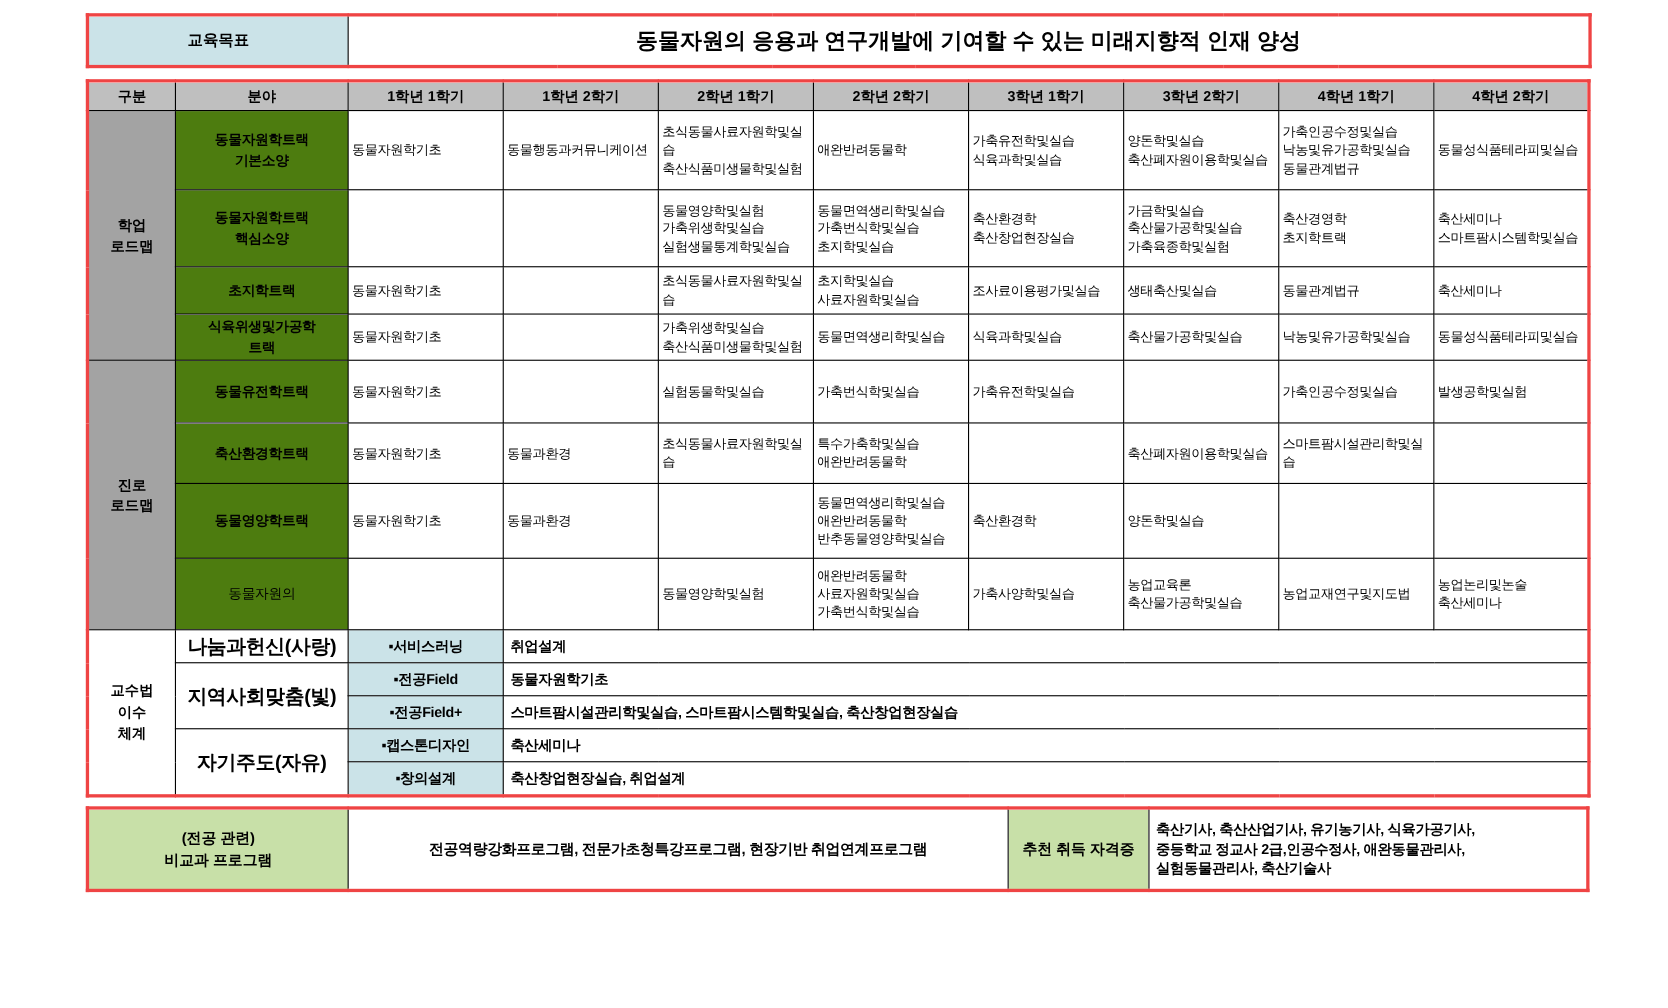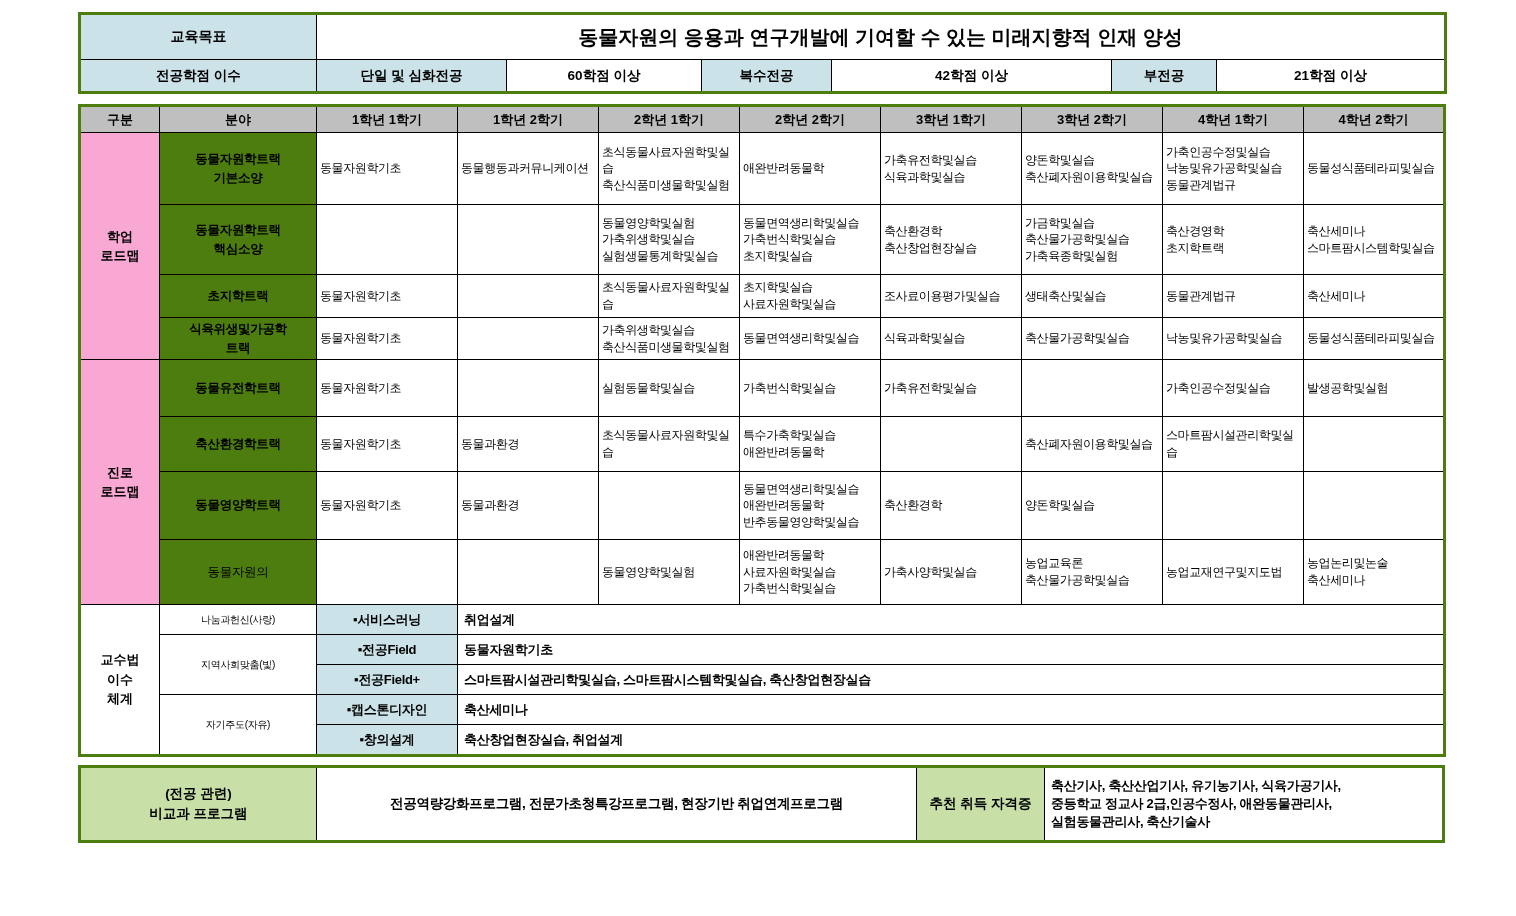--- a/index.html
+++ b/index.html
@@ -1,43 +1,43 @@
 <!DOCTYPE html>
 <html><head>
 <meta charset="utf-8">
 <style>
   html,body{margin:0;padding:0;background:#fff;}
   body{width:1516px;height:916px;overflow:hidden;font-family:"Liberation Sans","DejaVu Sans",sans-serif;color:#000;}
   .page{padding:12px 0 0 78px;}
   h1.title{font-size:21px;font-weight:bold;margin:4px 0 16px 2px;letter-spacing:-0.5px;}
   table.t{border-collapse:collapse;table-layout:fixed;}
   table.t td,table.t th{border:1px solid #000;vertical-align:middle;overflow:hidden;}
-  table.t{border:3px solid #4d7c0f;}
+  table.t{border:3px solid #ef4444;}
   .blue{background:#cbe3e8;}
   .green{background:#c8e0a8;}
   
   .toptbl{width:1366px;margin-bottom:10px;}
   .toptbl td{font-weight:bold;text-align:center;}
   .row-goal td{height:42px;border-bottom:3px solid #000;}
   .goal-value{font-size:20px;}
   .row-cred td{height:29px;font-size:13.5px;}
   .lab{font-size:14px;}
   
   .libtbl{width:1366px;margin-bottom:13px;}
   .libtbl td{height:38px;text-align:center;font-weight:bold;font-size:13.5px;}
   
   .maintbl{width:1365px;margin-bottom:8px;}
   .maintbl th{background:#bfbfbf;font-size:13px;height:23px;border-bottom:3px solid #000;}
-  .group{background:#f9a8d4;font-weight:bold;font-size:13px;text-align:center;white-space:pre-line;line-height:1.5;}
+  .group{background:#a3a3a3;font-weight:bold;font-size:13px;text-align:center;white-space:pre-line;line-height:1.5;}
   .group.white{background:#fff;}
   .track{background:#4d7c0f;font-weight:bold;font-size:12.5px;text-align:center;white-space:pre-line;line-height:1.45;letter-spacing:-0.3px;}
   .track.regular{font-weight:normal;}
   .course{font-size:12px;text-align:left;padding:2px 3px;line-height:1.38;white-space:pre-line;letter-spacing:-0.4px;}
   .sec td{border-top:3px solid #000;}
-  .pfield{background:#fff;font-weight:normal;font-size:10px;text-align:center;letter-spacing:-0.3px;}
+  .pfield{background:#fff;font-weight:bold;font-size:18px;text-align:center;letter-spacing:-0.3px;}
   .psub{background:#cbe3e8;font-weight:bold;font-size:13px;text-align:center;padding:1px 4px;letter-spacing:-0.3px;}
   .pcontent{font-weight:bold;font-size:13px;text-align:left;padding:1px 6px;letter-spacing:-0.3px;}
   .prow td{height:27px;}
   
   .bottbl{width:1364px;}
   .bottbl td{height:68px;}
   .blabel{text-align:center;font-weight:bold;font-size:13.5px;white-space:pre-line;line-height:1.5;}
   .programs{text-align:center;font-weight:bold;font-size:13.5px;letter-spacing:-0.3px;}
   .certlabel{text-align:center;font-weight:bold;font-size:13.5px;}
   .certs{font-weight:bold;font-size:13px;text-align:left;padding:2px 6px;line-height:1.4;white-space:pre-line;letter-spacing:-0.3px;}
@@ -55,29 +55,20 @@
         <col style="width:195px">
       <col style="width:130px">
         <col style="width:280px">
         <col style="width:105px">
         <col style="width:229px">
     </colgroup>
     <tbody>
         <tr class="row-goal">
       <td class="blue lab">교육목표</td>
       <td class="goal-value" colspan="6">동물자원의 응용과 연구개발에 기여할 수 있는 미래지향적 인재 양성</td>
-    </tr>
-    <tr class="row-cred">
-      <td class="blue lab">전공학점 이수</td>
-      <td class="blue">단일 및 심화전공</td>
-      <td>60학점 이상</td>
-      <td class="blue">복수전공</td>
-      <td>42학점 이상</td>
-      <td class="blue">부전공</td>
-      <td>21학점 이상</td>
     </tr>
   </tbody>
     </table>
 
 
   <table class="t maintbl">
     <colgroup>
       <col style="width:80px">
         <col style="width:157px">
       <col style="width:141px">

